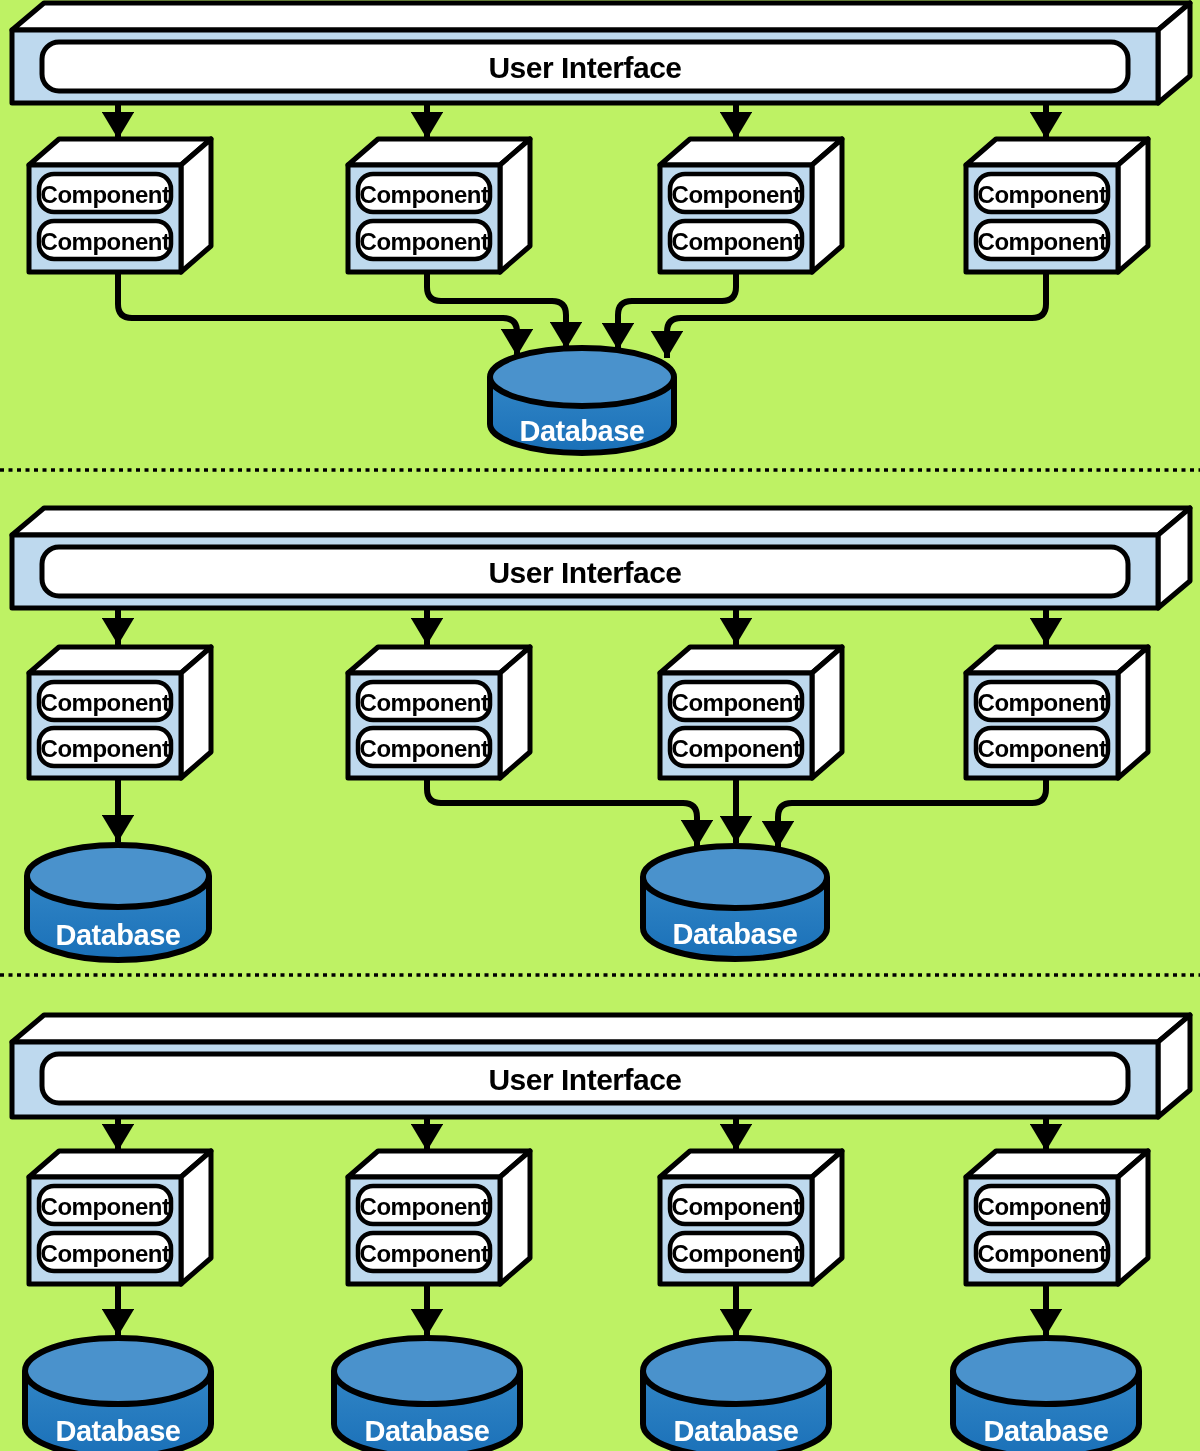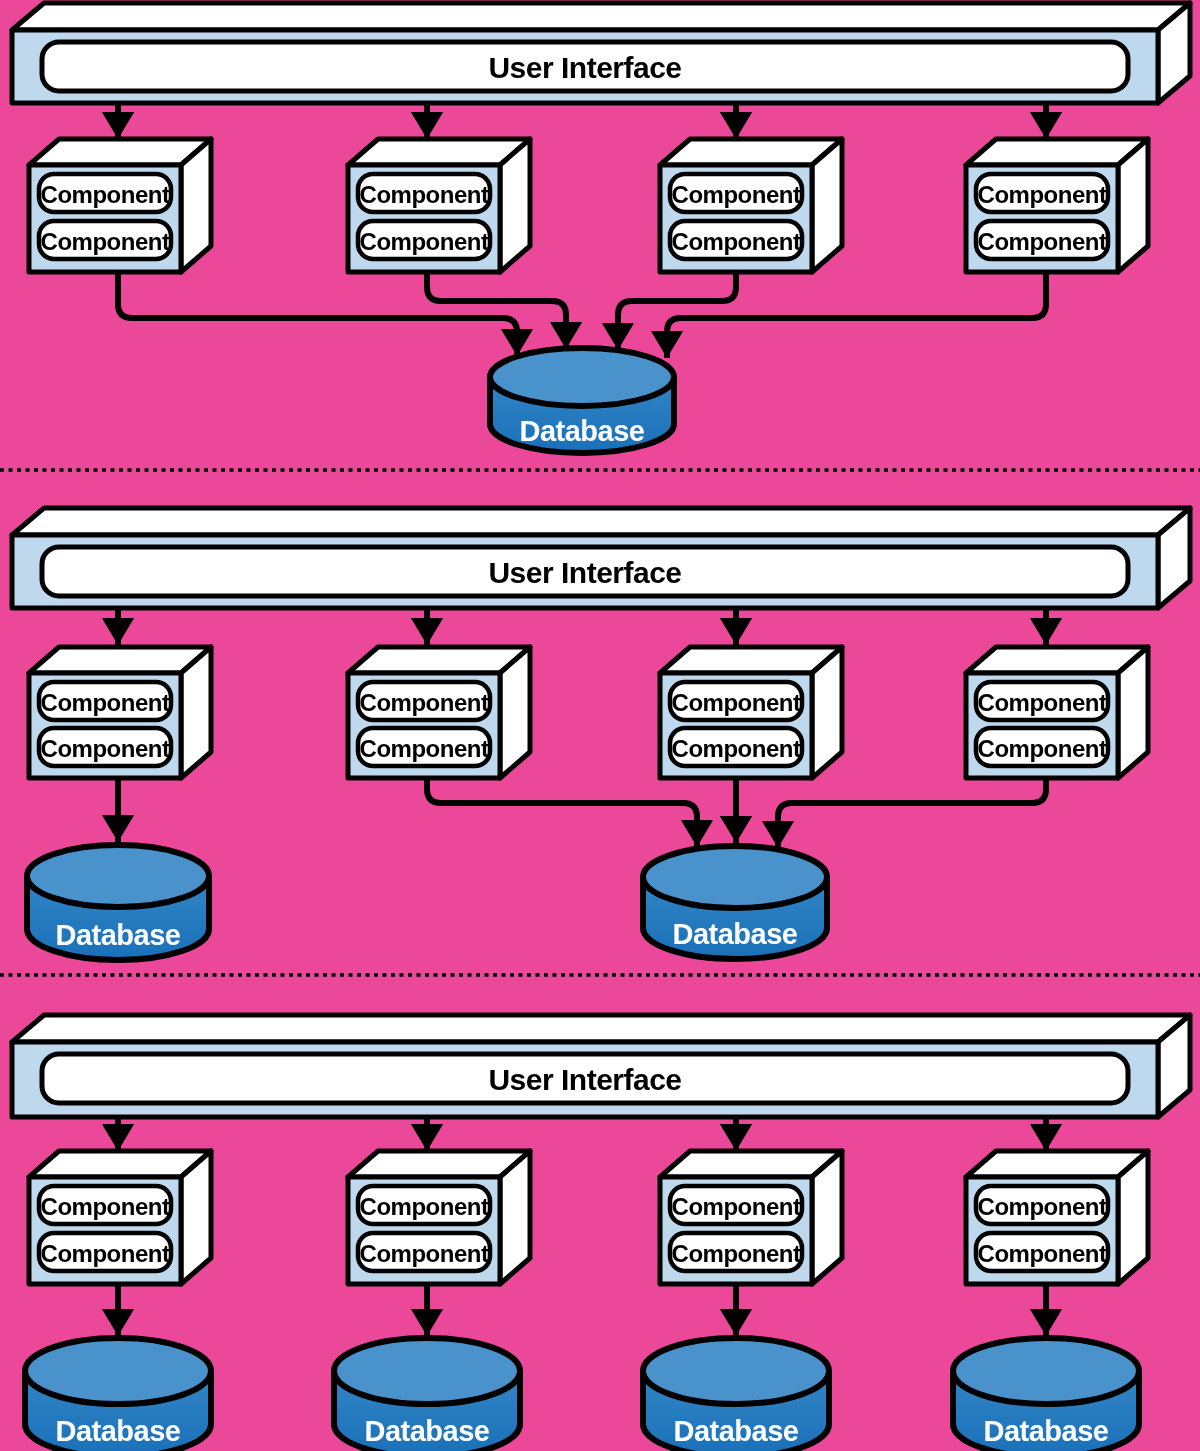--- a/index.html
+++ b/index.html
@@ -1,16 +1,16 @@
 <!DOCTYPE html>
 <html><head>
 <meta charset="utf-8">
 <style>
   html,body{margin:0;padding:0;background:#ffffff;}
-  .stage{width:1200px;height:1451px;background:#ec4899;}
+  .stage{width:1200px;height:1451px;background:#bef264;}
   svg{display:block;}
   .f3d{fill:#ffffff;stroke:#000;stroke-width:5;stroke-linejoin:round;}
   .front{fill:#bed9ee;stroke:#000;stroke-width:5;stroke-linejoin:round;}
   .inner{fill:#ffffff;stroke:#000;stroke-width:5;}
   .pill{fill:#ffffff;stroke:#000;stroke-width:4.5;}
   .conn{fill:none;stroke:#000;stroke-width:6;stroke-linejoin:round;marker-end:url(#ah);}
   .dotted{stroke:#000;stroke-width:3.5;stroke-dasharray:4 4.5;fill:none;}
   .db-top{fill:#4a92cc;stroke:#000;stroke-width:6;}
   .db-body{fill:url(#dbg);stroke:#000;stroke-width:6;}
   text{font-family:"Liberation Sans","DejaVu Sans",sans-serif;font-weight:bold;fill:#000;

